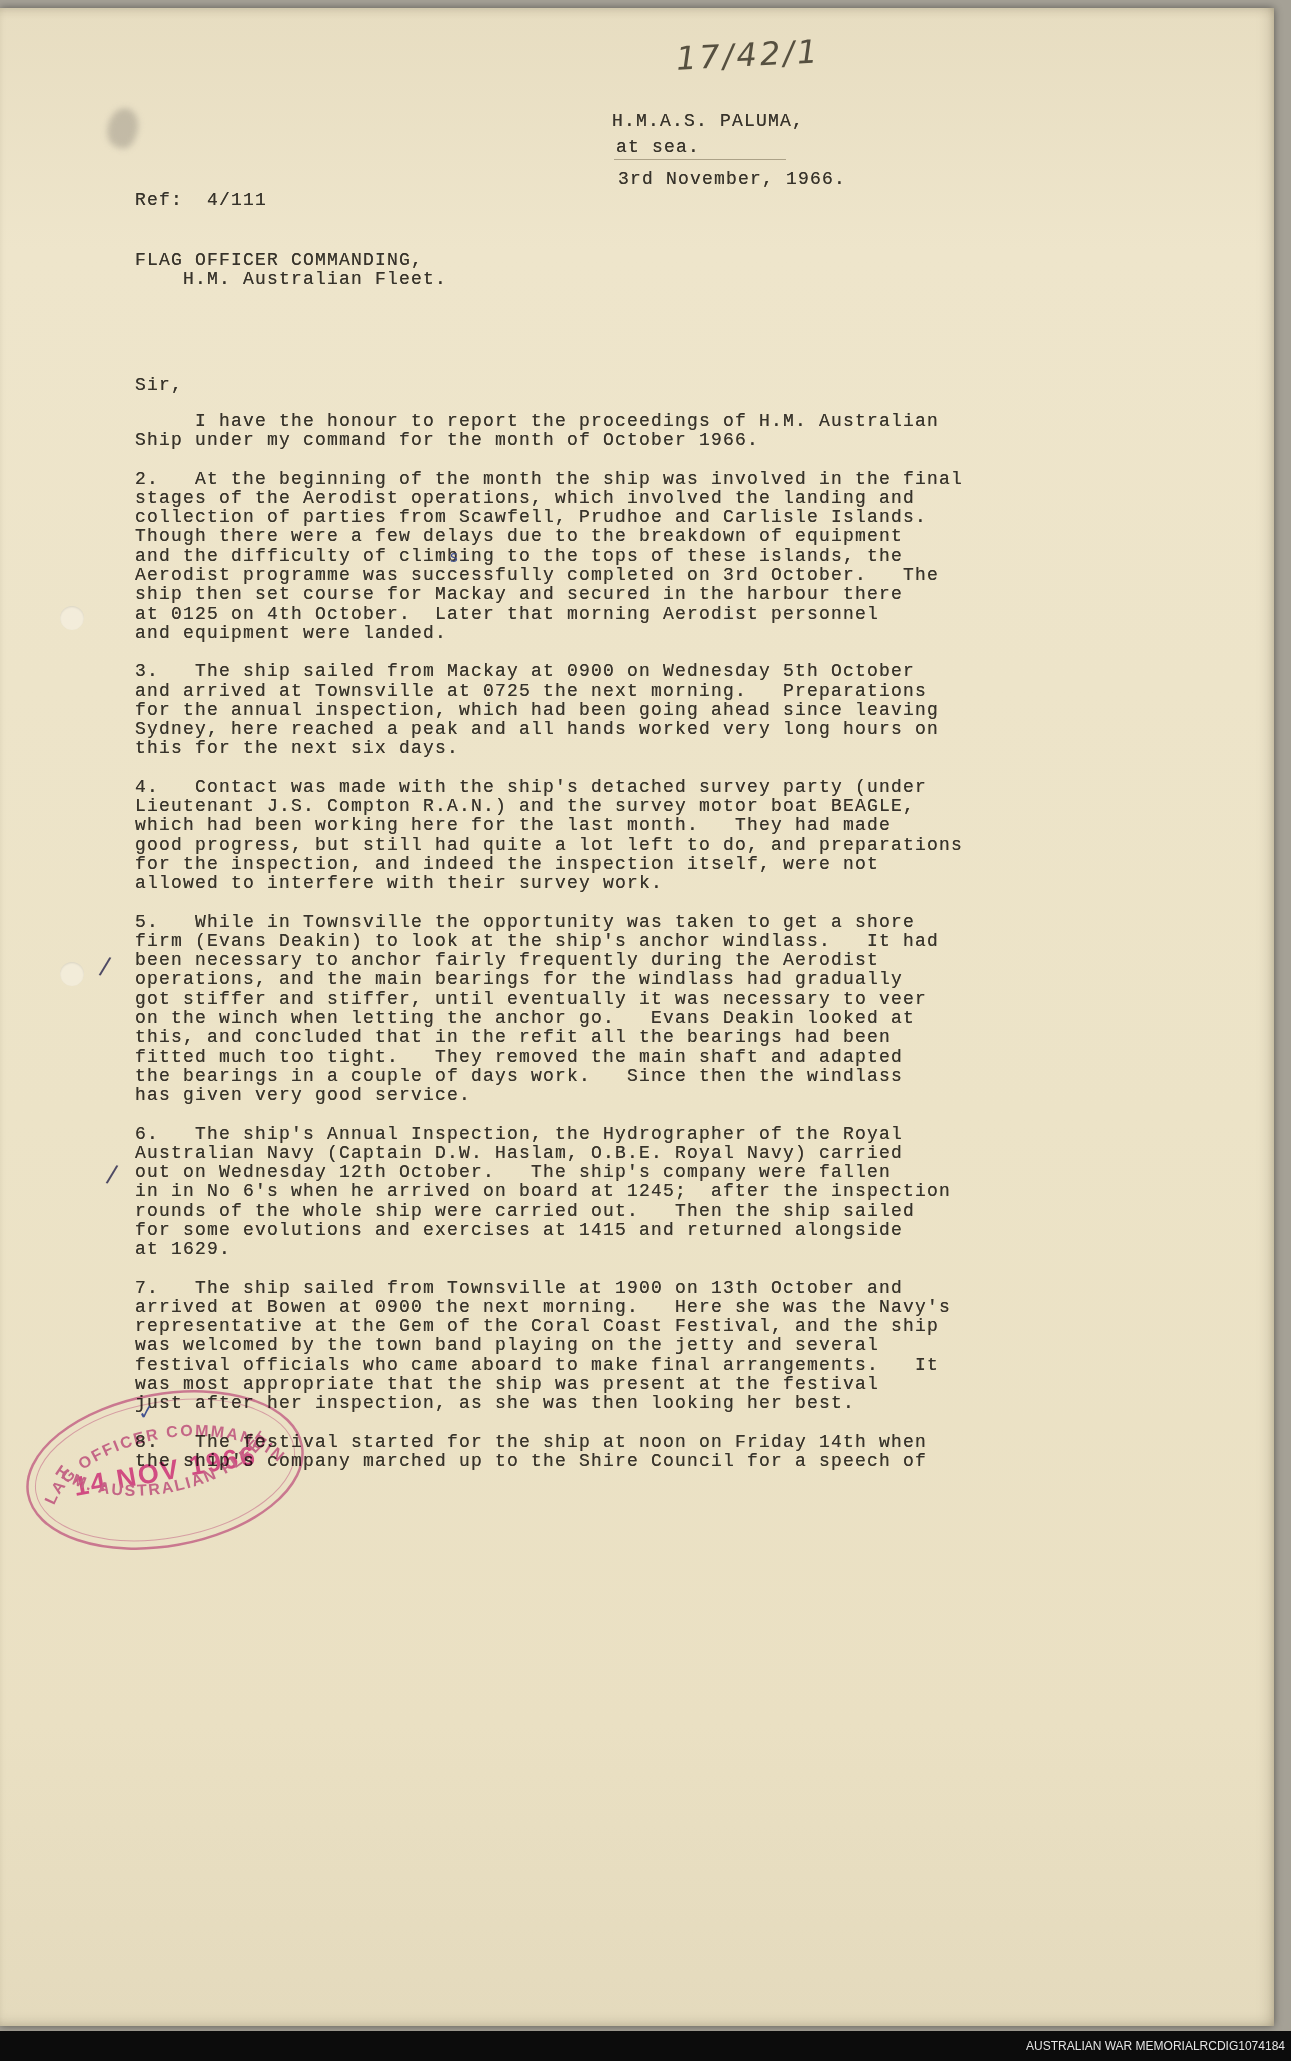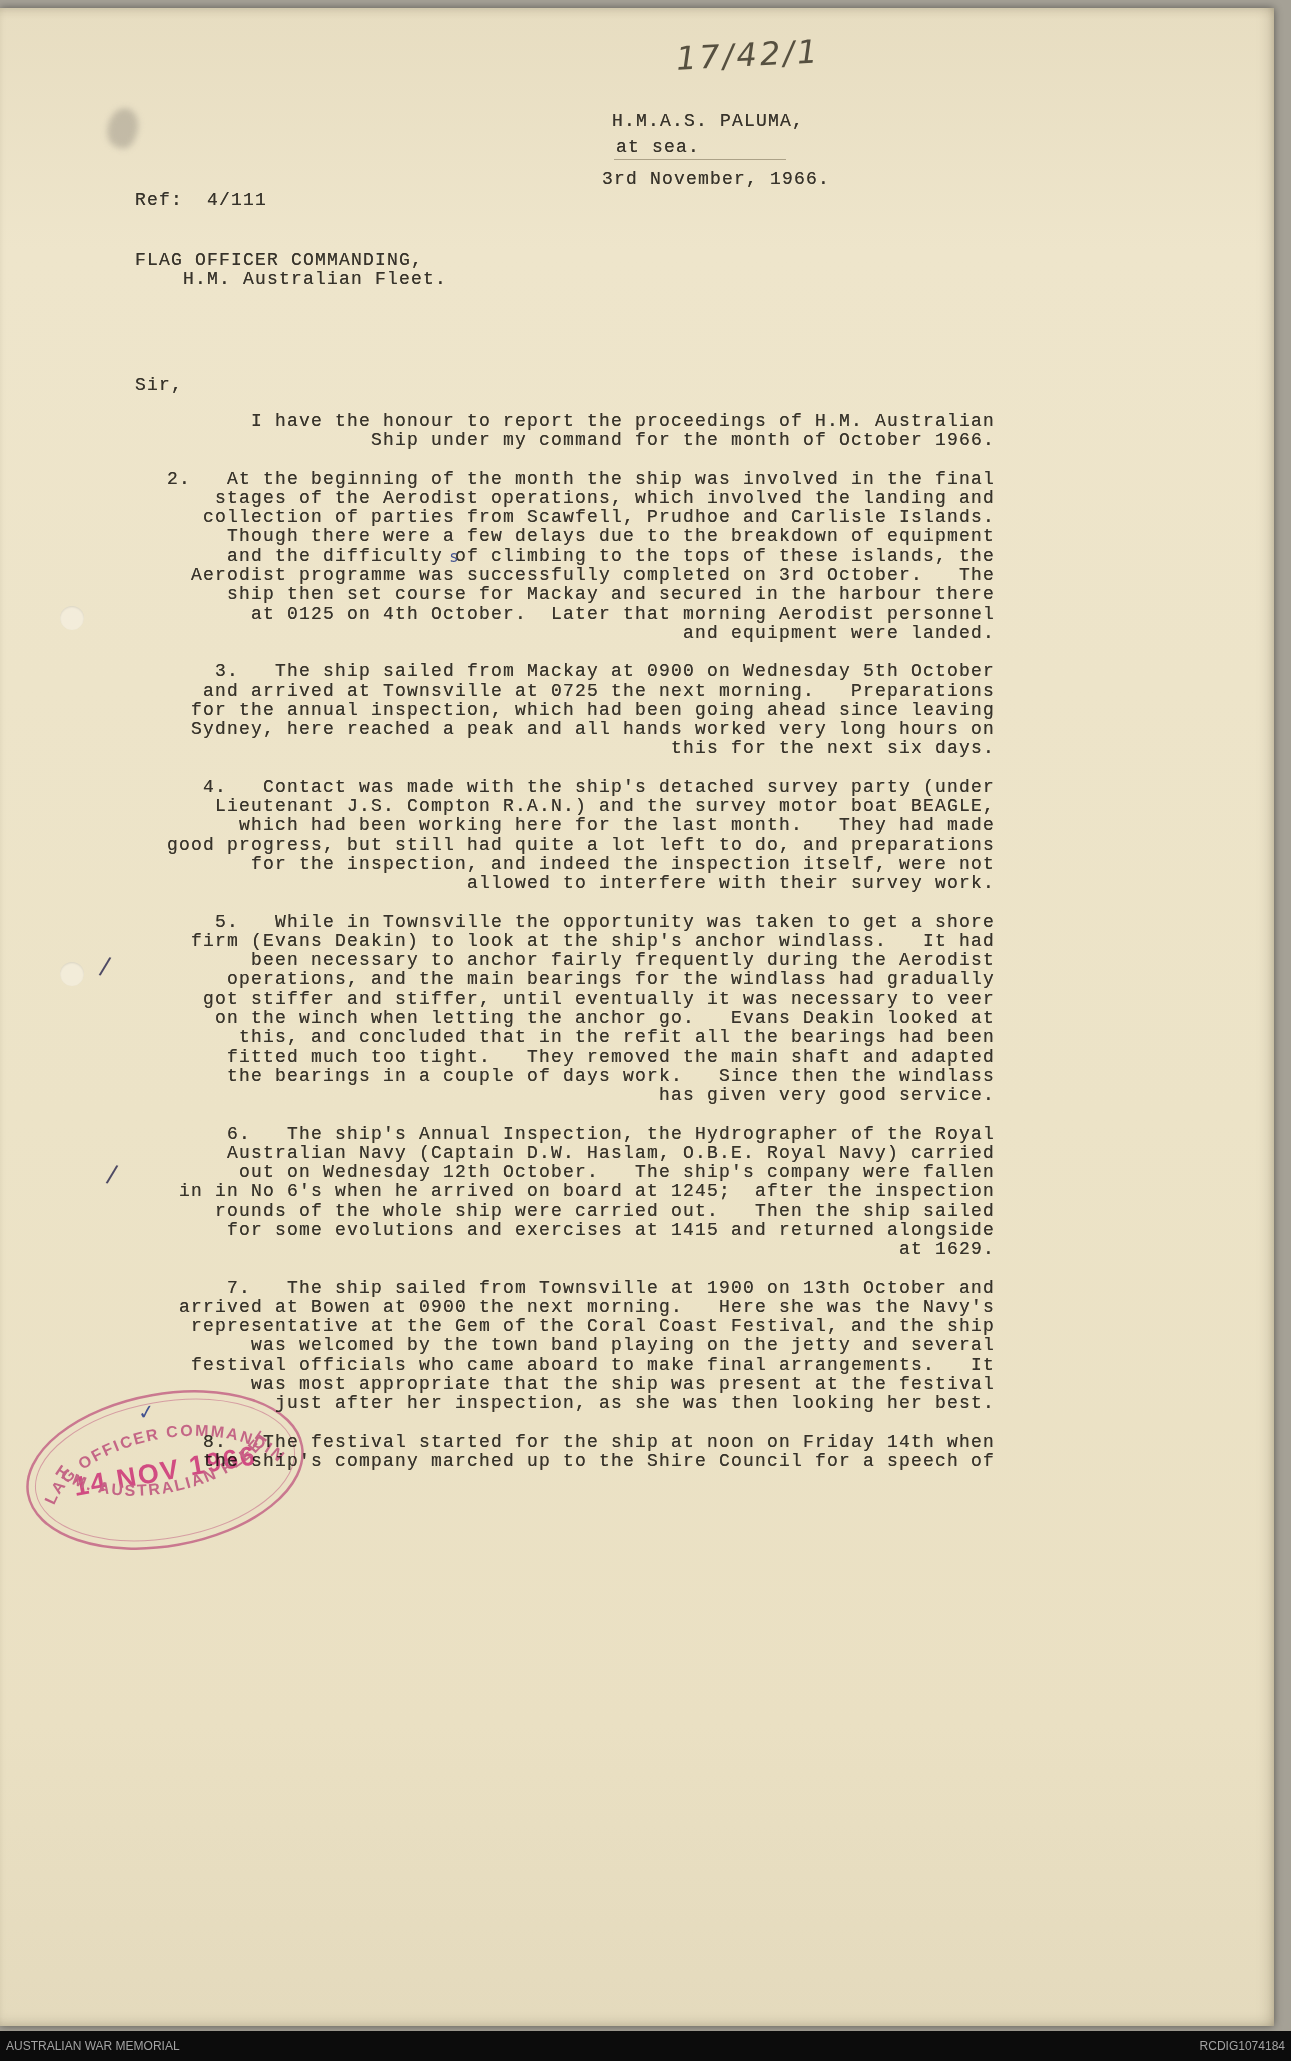--- a/index.html
+++ b/index.html
@@ -16,21 +16,21 @@
       inset 0 -8px 14px -8px rgba(60,50,30,.25),
       inset 0 8px 12px -8px rgba(60,50,30,.2);
   }
   .typed{
     font-family:"Liberation Mono","DejaVu Sans Mono",monospace;
     font-size:18px;line-height:19.3px;letter-spacing:1.2px;
     color:#37332b;white-space:pre;margin:0;
     text-shadow:0 0 .6px rgba(50,45,35,.75);
   }
   .abs{position:absolute;}
-  .body-text{position:absolute;left:135px;top:404px;width:860px;text-align:right;}
+  .body-text{position:absolute;left:135px;top:404px;width:860px;}
   .para{margin:0 0 19px 0;}
   .handwritten{
     position:absolute;left:676px;top:28px;
     font-family:"DejaVu Sans",sans-serif;font-style:italic;
     font-size:32px;color:#565040;letter-spacing:3px;
     transform:rotate(-3deg);
   }
   .underline-mark{
     position:absolute;left:614px;top:151px;width:172px;height:1px;
     background:rgba(95,85,60,.45);
@@ -60,41 +60,41 @@
   .stamp-arc-text{
     font-family:"Liberation Sans",sans-serif;font-weight:bold;
     font-size:16px;letter-spacing:2px;fill:#cf5fa2;
   }
   .stamp-date{
     font-family:"Liberation Sans",sans-serif;font-weight:bold;
     font-size:27px;letter-spacing:2px;fill:#e03e9c;
   }
   .viewer-footer{
     position:absolute;left:0;bottom:0;width:100%;height:30px;
-    background:#0c0c0c;color:#a3a3a3;
-    display:flex;justify-content:space-between;align-items:center;
+    background:#0c0c0c;color:#e5e5e5;
+    display:flex;justify-content:flex-end;align-items:center;
     font-family:"Liberation Sans",sans-serif;font-size:12px;
     box-sizing:border-box;padding:12px 6px;
   }
 </style>
 </head>
 <body>
 
 <div class="paper">
 
   <div class="smudge"></div>
   <div class="hole" style="left:60px;top:598px;"></div>
   <div class="hole" style="left:60px;top:954px;"></div>
 
   <div class="handwritten">17/42/1</div>
 
   <div class="typed abs" style="left:612px;top:104px;">H.M.A.S. PALUMA,</div>
   <div class="typed abs" style="left:616px;top:130px;">at sea.</div>
   <div class="underline-mark"></div>
-  <div class="typed abs" style="left:602px;top:162px;">3rd November, 1966.</div>
+  <div class="typed abs" style="left:618px;top:162px;">3rd November, 1966.</div>
 
   <div class="typed abs" style="left:135px;top:183px;">Ref:  4/111</div>
 
   <pre class="typed abs" style="left:135px;top:243px;">FLAG OFFICER COMMANDING,
     H.M. Australian Fleet.</pre>
 
 
   <div class="typed abs" style="left:135px;top:368px;text-align:center;">Sir,</div>
 
   <div class="body-text">

